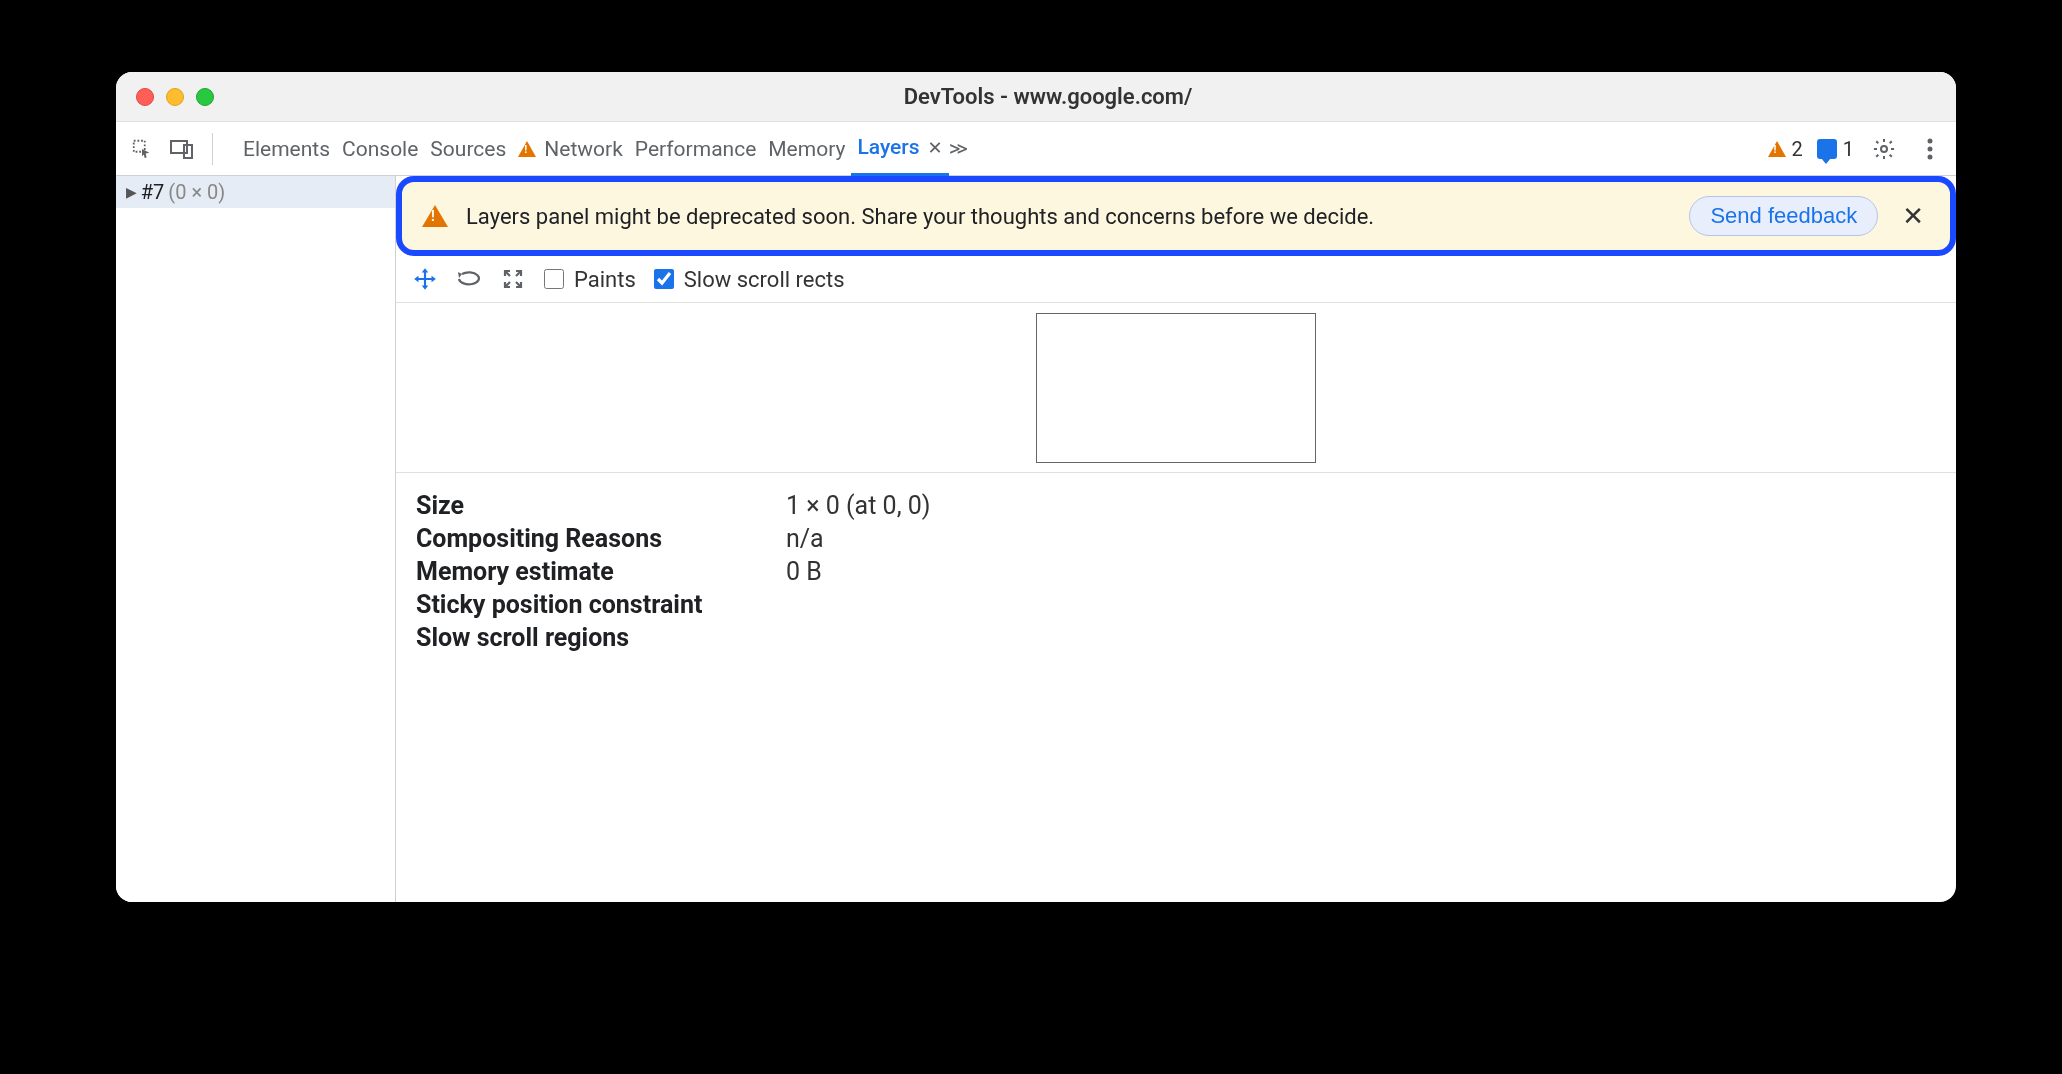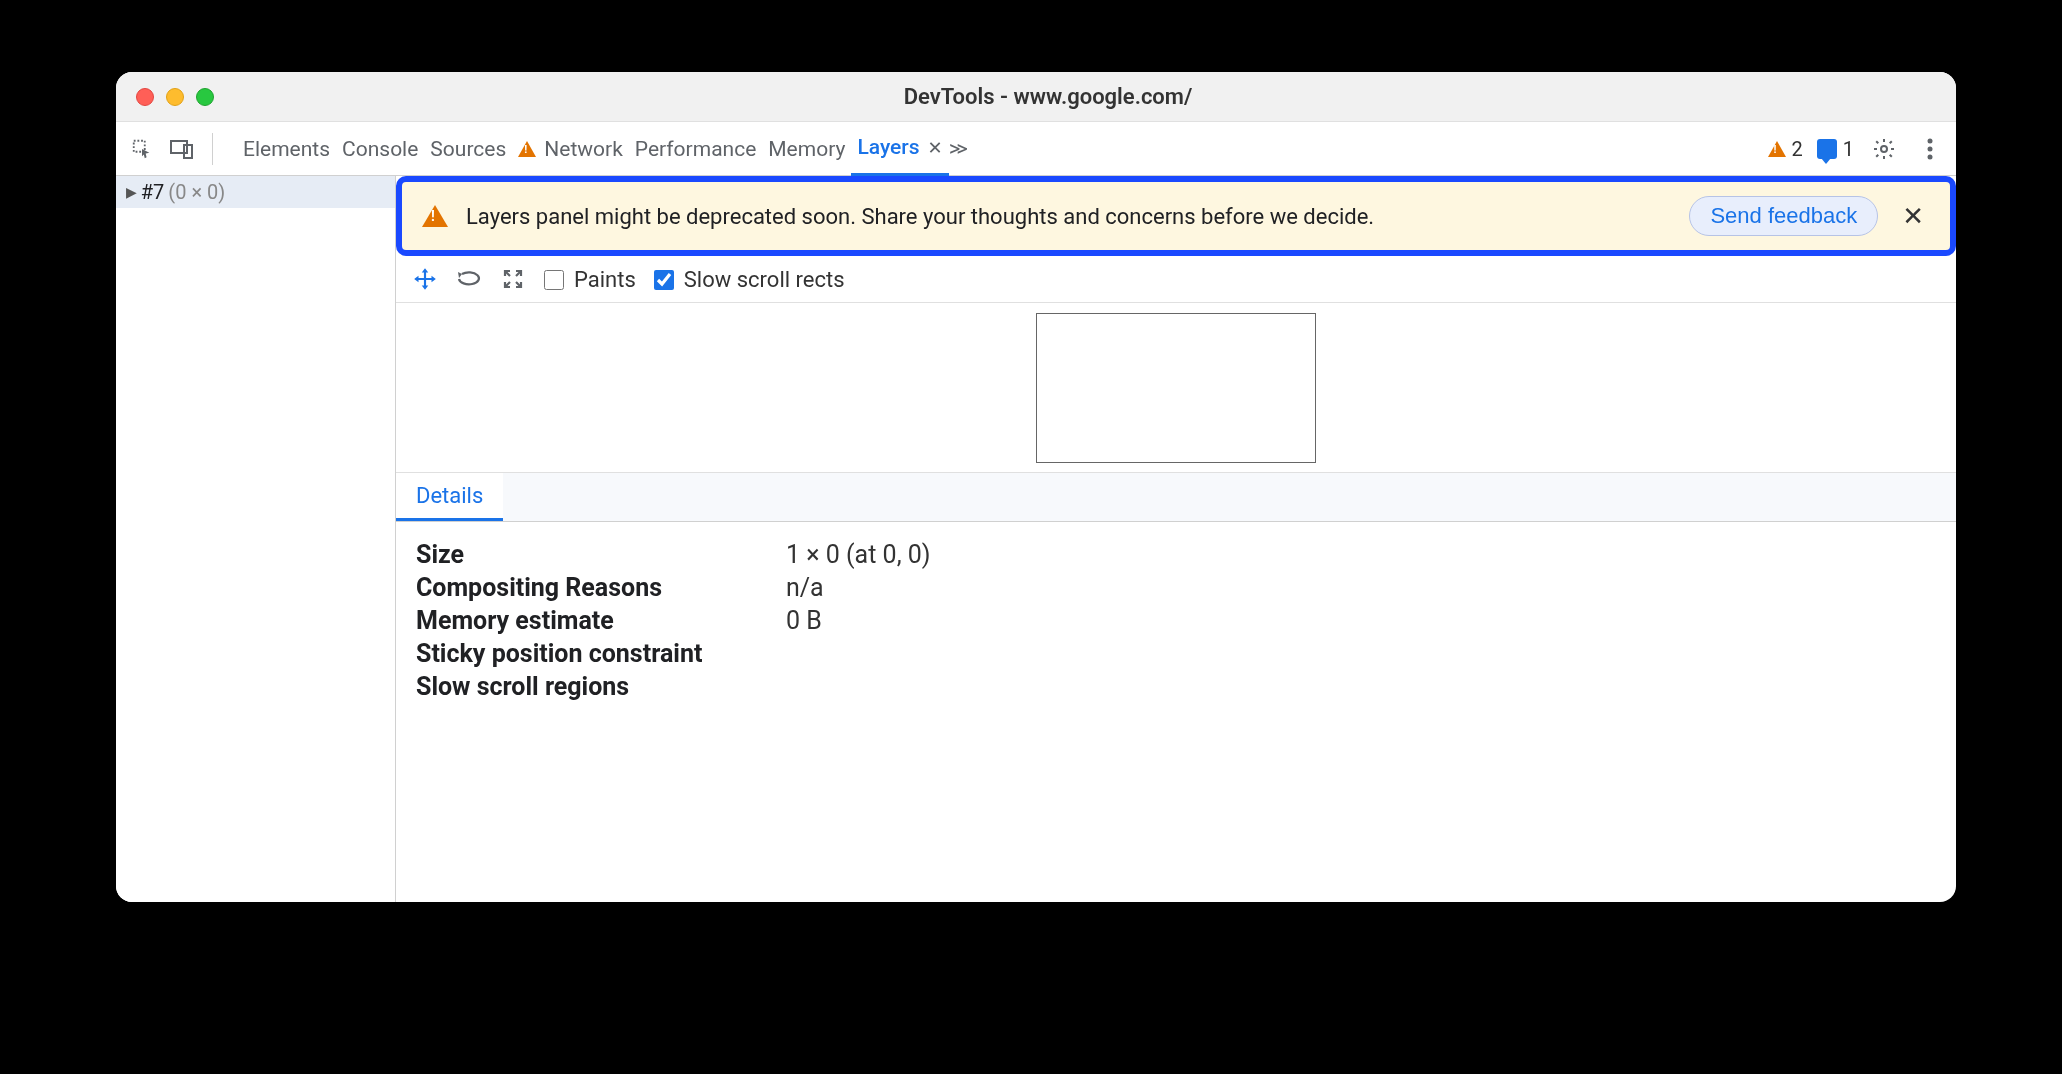--- a/index.html
+++ b/index.html
@@ -91,39 +91,39 @@
   }
   .tree-caret { color:#555; font-size:14px; }
   .tree-dim { color:#888; }
 
   .main { flex:1; display:flex; flex-direction:column; min-width:0;}
 
   .banner-wrap { padding: 0; }
   .banner {
     margin: 0;
     border: 6px solid #1a49ff;
-    border-radius: 10px;
+    border-radius: 18px;
     background:#fef7e0;
     display:flex; align-items:center; gap:18px;
     padding: 14px 20px;
   }
   .banner .warn-triangle {
     width:0;height:0;border-left:13px solid transparent;border-right:13px solid transparent;border-bottom:22px solid #e37400; position:relative;
     flex-shrink:0;
   }
   .banner .warn-triangle::after{content:"!";position:absolute;left:-4px;top:3px;font-size:14px;color:#fff;font-weight:700;}
   .banner-text { flex:1; font-size:22px; color:#202124;}
   .feedback-btn {
     border:1px solid #b6c3e6; background:#e8eefc; color:#1a73e8;
     border-radius: 999px; padding:6px 20px; font-size:22px; font-weight:500;
   }
   .banner-close { font-size:26px; color:#333; padding:0 6px; cursor:pointer;}
 
   .layer-toolbar {
-    display:flex; align-items:flex-end; gap:18px;
+    display:flex; align-items:center; gap:18px;
     padding:10px 16px;
     border-bottom:1px solid #e0e0e0;
   }
   .lt-icon { width:26px;height:26px; display:flex;align-items:center;justify-content:center;color:#1a73e8;}
   .lt-icon.gray { color:#5f6368;}
   .chk { display:flex; align-items:center; gap:10px; font-size:22px; color:#333;}
   .chk input { width:20px; height:20px; accent-color:#1a73e8;}
 
   .canvas {
     flex:0 0 170px;
@@ -272,23 +272,20 @@
           <label class="chk">
             <input type="checkbox" checked="" style="">
             <span>Slow scroll rects</span>
           </label>
         </div>
 
         <div class="canvas">
           <div class="rect"></div>
         </div>
 
-        <div class="details-tabs">
-          <div class="dtab">Details</div>
-        </div>
 
         <div class="details-body">
           <div class="drow">
             <div class="dkey">Size</div>
             <div class="dval">1 × 0 (at 0, 0)</div>
           </div>
           <div class="drow">
             <div class="dkey">Compositing Reasons</div>
             <div class="dval">n/a</div>
           </div>

